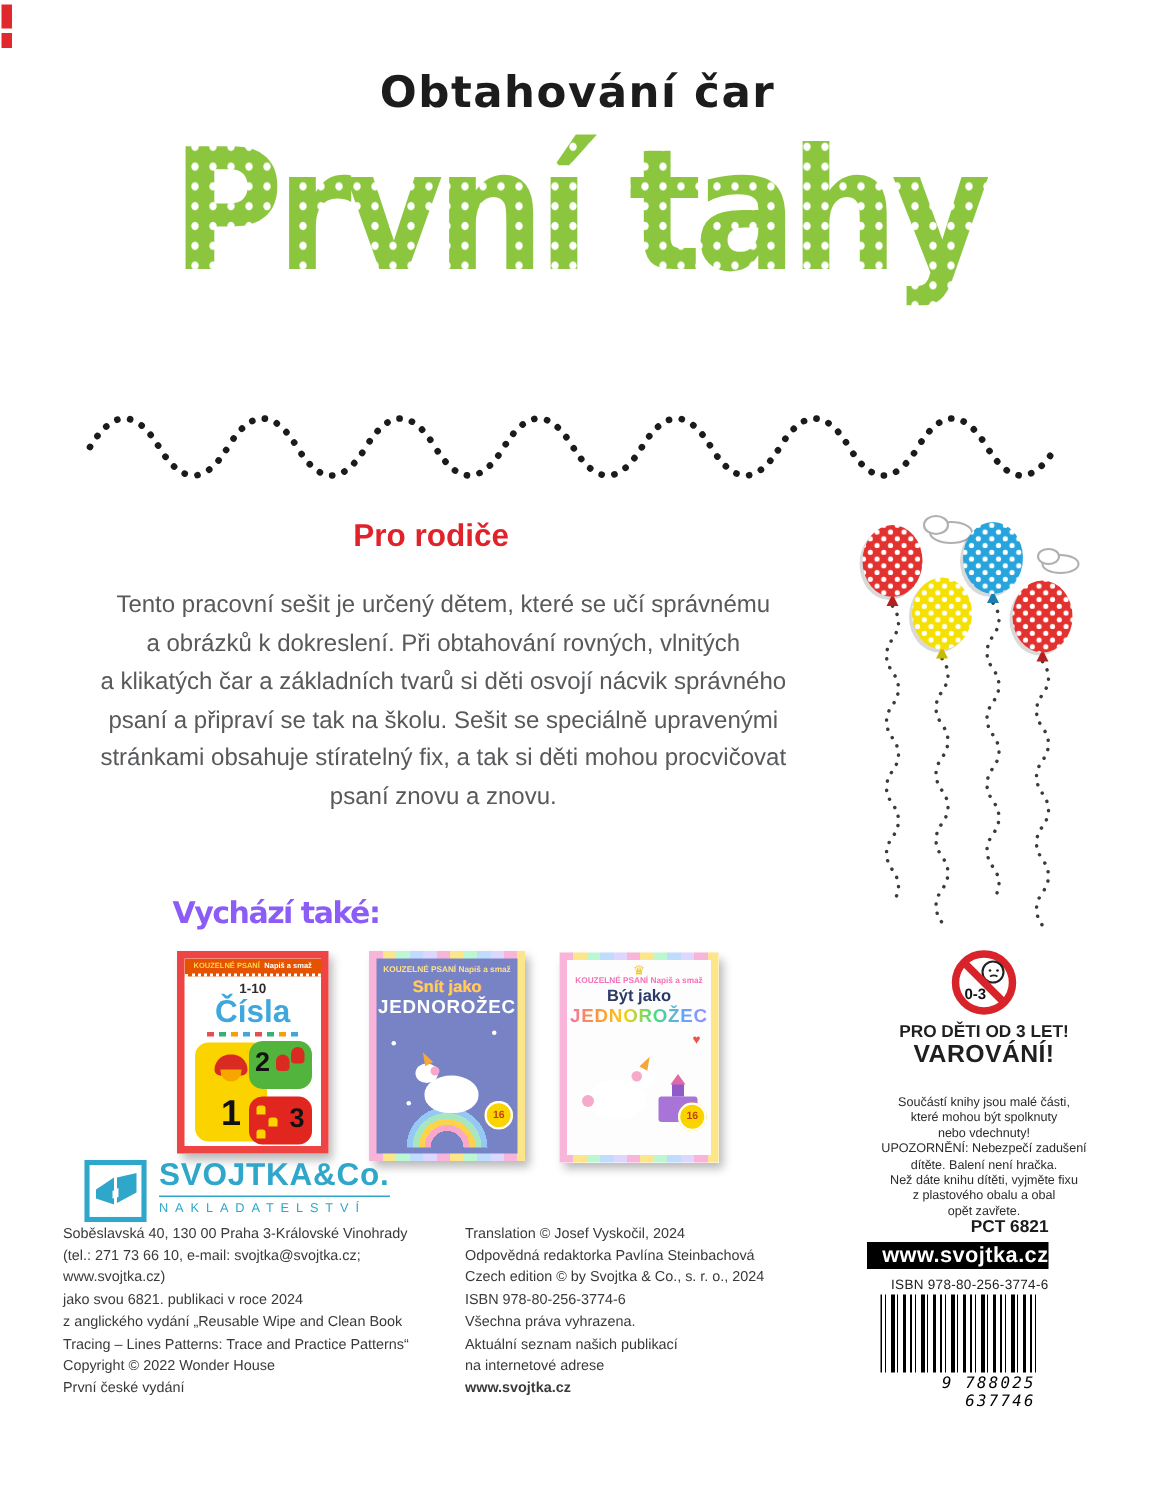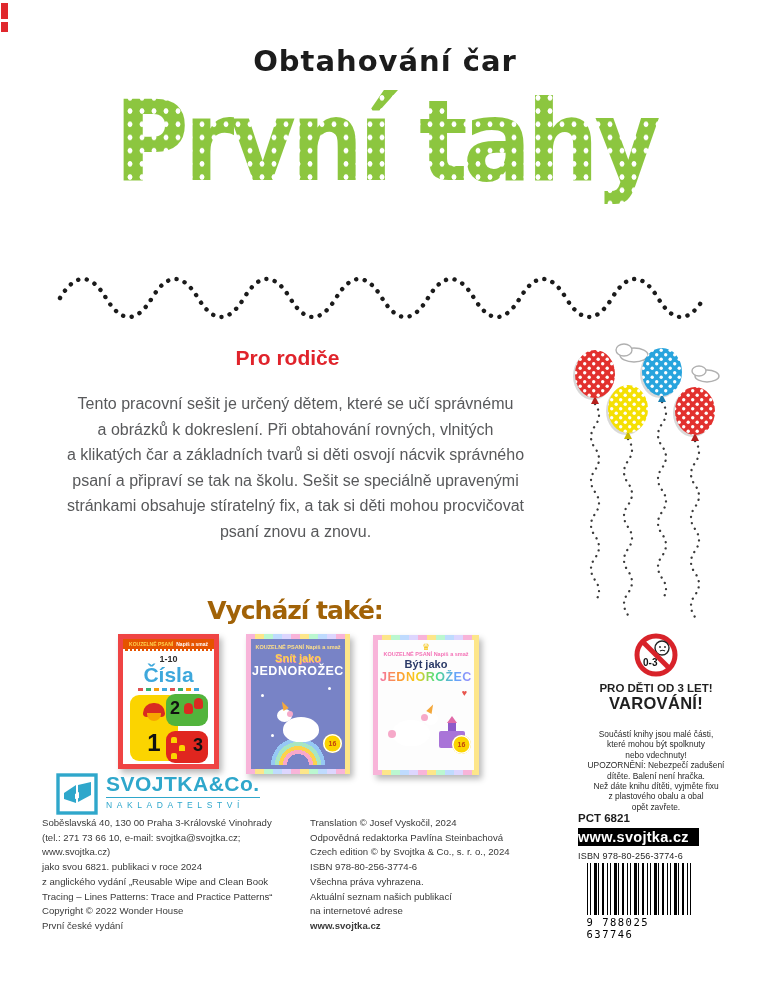--- a/index.html
+++ b/index.html
@@ -34,23 +34,23 @@
     color:#e0232b; font-weight:bold; font-size:21px; }
   .parents-paragraph { position:absolute; top:391px; left:8px; width:575px;
     text-align:center; color:#58595B; font-size:16px; line-height:25.5px; }
 
   
   .balloons { position:absolute; left:560px; top:330px; }
   .str { fill:none; stroke:#3b3b3b; stroke-width:2.3; stroke-dasharray:0.1 6.2;
     stroke-linecap:round; }
 
   
-  .also-heading { position:absolute; top:596px; left:115px; width:360px; text-align:center;
-    font-family:"DejaVu Sans", sans-serif; font-weight:bold; font-size:25px;
-    letter-spacing:-1px; color:#a16207; }
+  .also-heading { position:absolute; top:596px; left:115px; width:360px; text-align:left;
+    font-family:"DejaVu Sans", sans-serif; font-weight:bold; font-size:20px;
+    letter-spacing:-1px; color:#8b5cf6; }
   .book { position:absolute; box-shadow:3px 4px 6px rgba(0,0,0,0.28); overflow:hidden; }
   .book-1 { left:118px; top:634px; width:101px; height:135px; background:#fff;
     border:5px solid #ef4444; text-align:center; }
   .b1-band { height:12px; background:#e55300; display:flex; align-items:center;
     justify-content:center; gap:3px; border-bottom:2px dotted #fff; }
   .b1-band .k { color:#ffd34d; font-size:5px; font-weight:bold; }
   .b1-band .n { color:#fff; font-size:5px; font-weight:bold; }
   .b1-range { font-size:9px; font-weight:bold; color:#2b2b2b; margin-top:3px; }
   .b1-title { font-size:21px; font-weight:800; color:#3ea8dc; line-height:22px; }
   .b1-dashes { width:62px; height:3px; margin:2px auto 3px auto;
@@ -130,26 +130,26 @@
   .logo-text { margin-left:7px; }
   .logo-name { font-size:21px; font-weight:bold; color:#2fa7cb; letter-spacing:0.5px;
     border-bottom:1.6px solid #2fa7cb; padding-bottom:1px; line-height:24px; }
   .logo-sub { font-size:8.5px; color:#2fa7cb; letter-spacing:4.6px; margin-top:2px; }
 
   .col { position:absolute; font-size:9.6px; line-height:14.7px; color:#3a3a3a; }
   .col-left { left:42px; top:816px; width:265px; }
   .col-mid { left:310px; top:816px; width:265px; }
   .col-bold { font-weight:bold; }
 
-  .col-right { position:absolute; left:578px; top:812px; width:121px; text-align:left; }
+  .col-right { position:absolute; left:578px; top:812px; width:121px; text-align:right; }
   .pct { font-size:11.5px; font-weight:800; color:#1c1c1c; }
   .site-box { margin-top:4px; background:#000; color:#fff; font-weight:800;
     font-size:14.5px; height:18px; line-height:18px; letter-spacing:0.3px; }
   .isbn-line { margin-top:5px; font-size:9px; color:#1c1c1c; letter-spacing:0.2px; }
-  .barcode { margin:2px auto 0 auto; width:104px; }
+  .barcode { margin:2px auto 0 auto; width:104px;font-style:italic; }
   .bars { height:52px;
     background:repeating-linear-gradient(90deg,#000 0 1px,#fff 1px 3px,#000 3px 4px,#fff 4px 7px,#000 7px 10px,#fff 10px 11px,#000 11px 12px,#fff 12px 15px,#000 15px 17px,#fff 17px 20px); }
   .bar-digits { font-size:10.5px; color:#000; letter-spacing:1.5px; margin-top:1px;
     font-family:"DejaVu Sans Mono", monospace; }
 </style>
 </head>
 <body>
 
 <div class="page">
 

